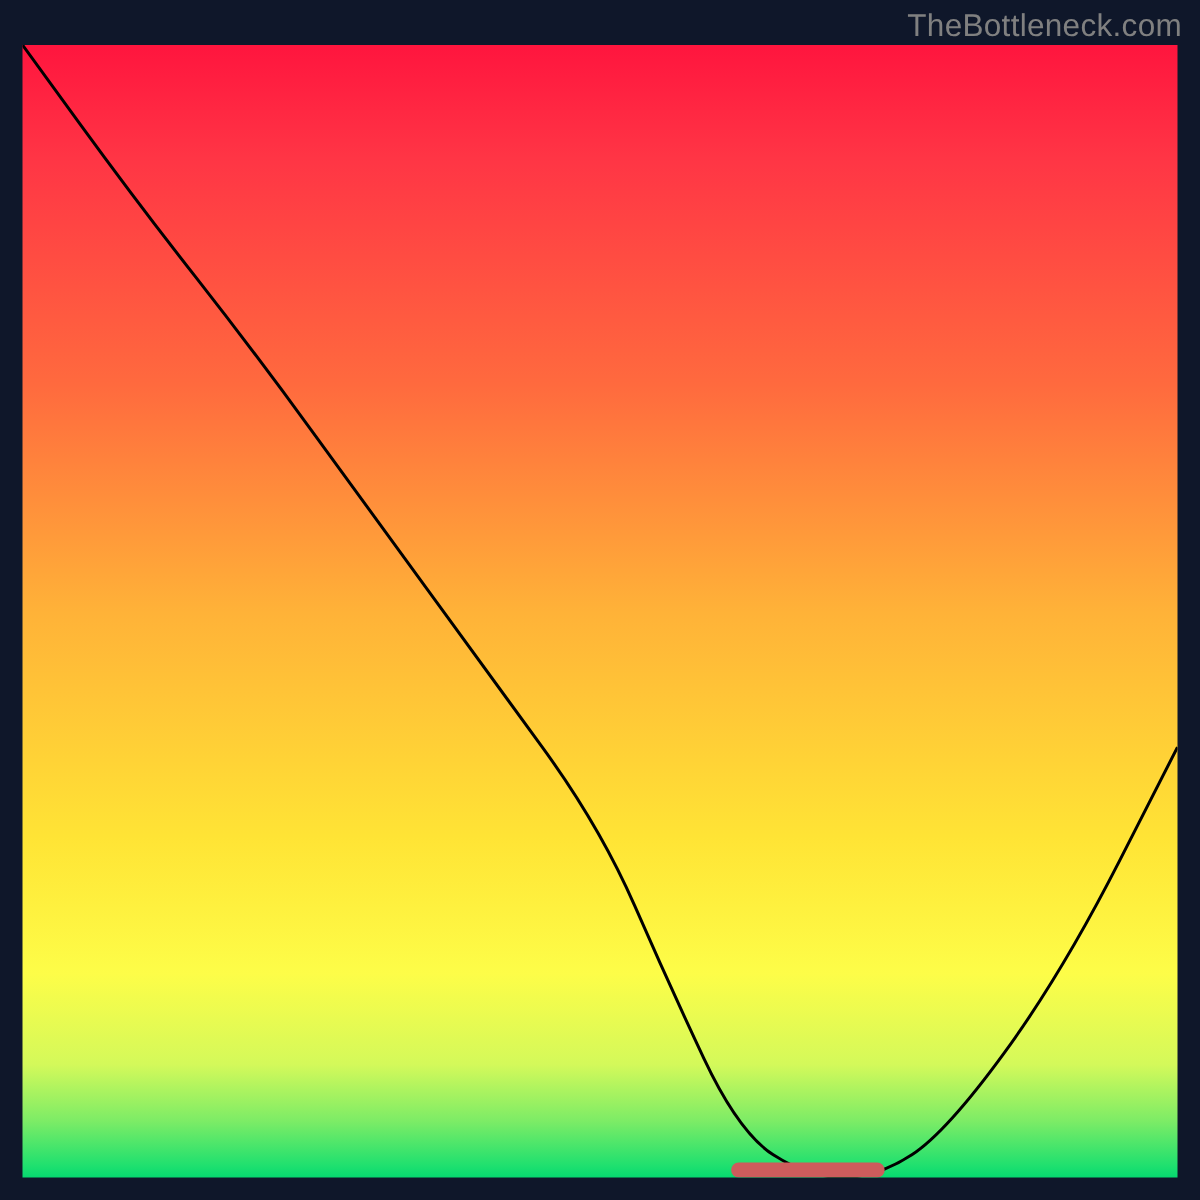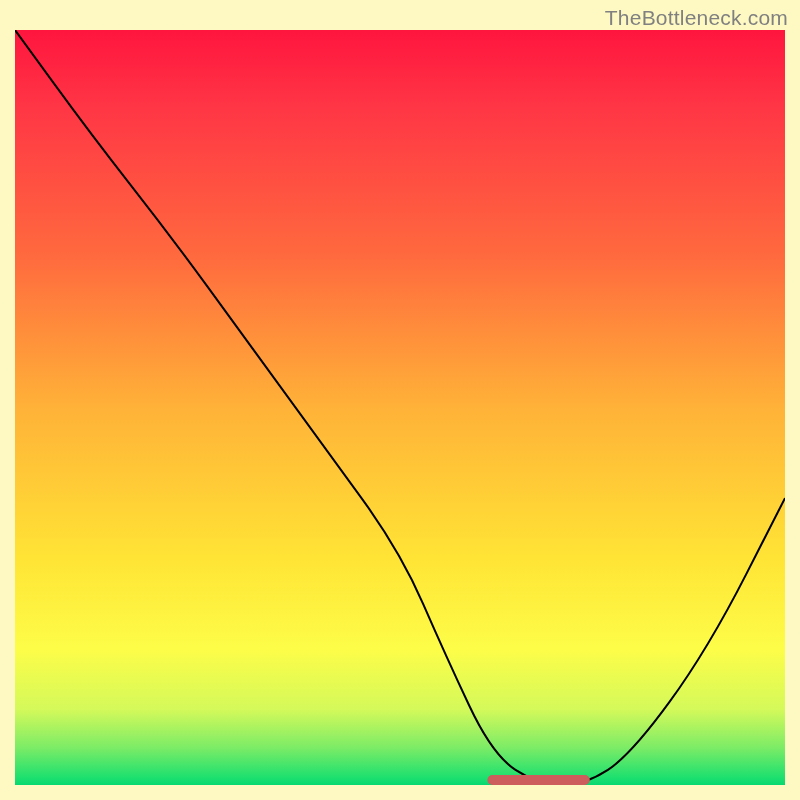--- a/index.html
+++ b/index.html
@@ -7,21 +7,21 @@
     padding: 0;
     width: 800px;
     height: 800px;
     background: #000;
     overflow: hidden;
   }
   .chart-wrap {
     position: relative;
     width: 800px;
     height: 800px;
-    background: #fef9c3;
+    background: #0f172a;
   }
   .plot-area {
     position: absolute;
     left: 15px;
     top: 30px;
     width: 770px;
     height: 755px;
     
     background: linear-gradient(
       to bottom,

